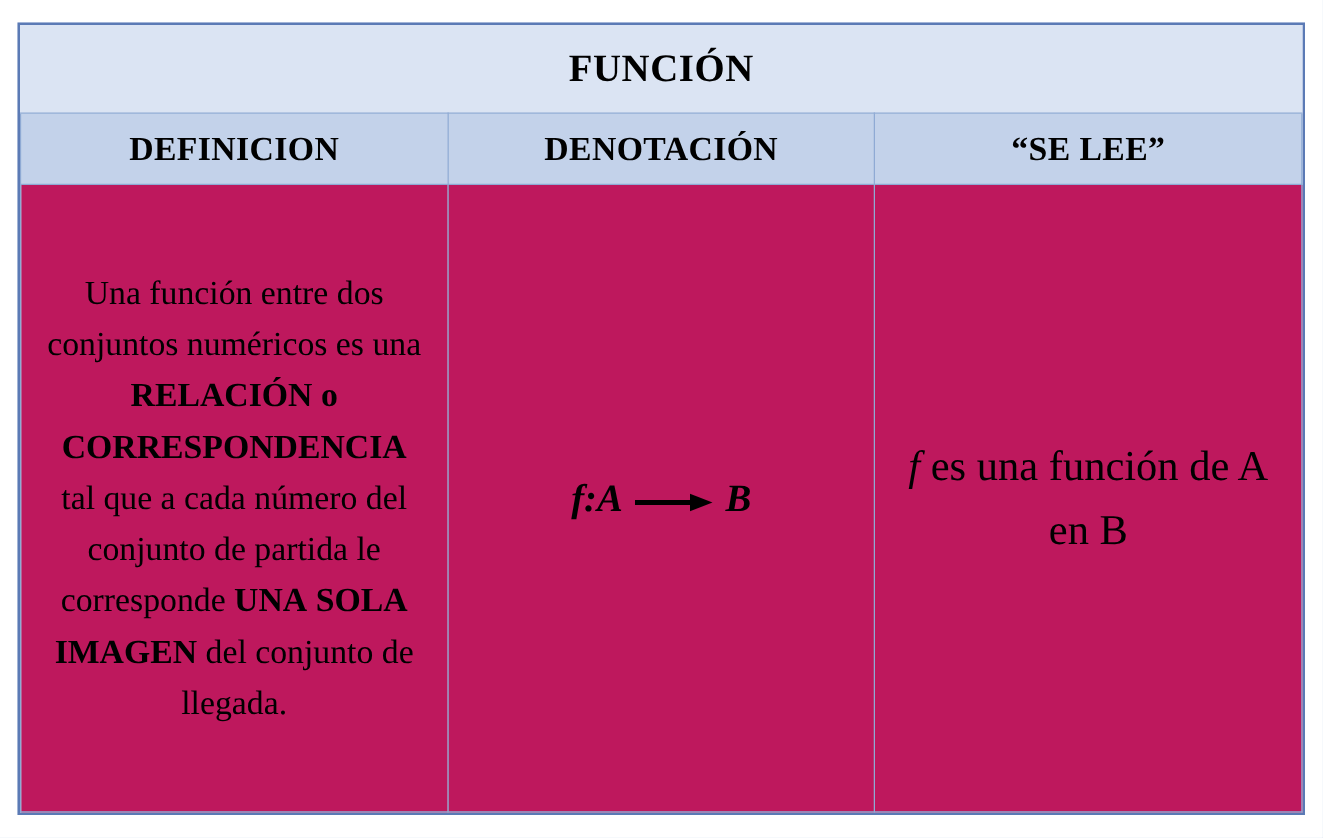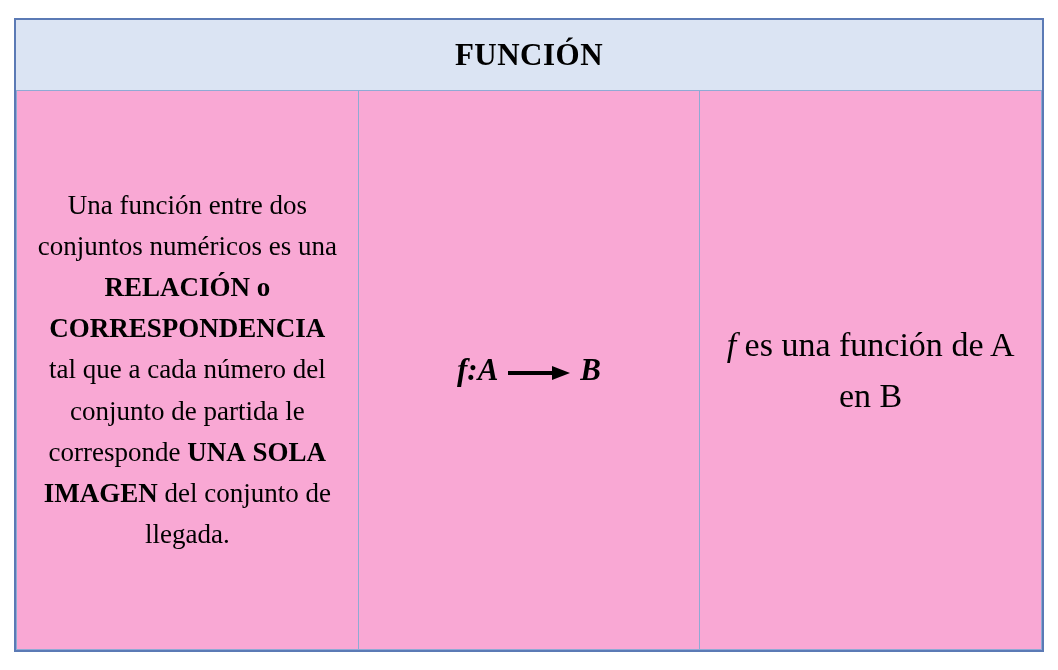--- a/index.html
+++ b/index.html
@@ -33,21 +33,21 @@
   table.fn-table {
     width: 100%;
     height: 100%;
     border-collapse: collapse;
     table-layout: fixed;
   }
   table.fn-table td {
     border: 1px solid #8faad4;
     vertical-align: middle;
     text-align: center;
-    background: #f9a8d4;
+    background: #be185d;
   }
   .title-cell {
     height: 68px;
     font-size: 31px;
     font-weight: bold;
     letter-spacing: 0.5px;
     background: #dbe4f3 !important;
     border-top: none !important;
     border-left: none !important;
     border-right: none !important;
@@ -125,20 +125,25 @@
 <body>
 
 <div class="page">
   <div class="table-wrap">
     <table class="fn-table">
       <tbody>
           <tr>
         <td class="title-cell" colspan="3">FUNCIÓN</td>
       </tr>
       <tr>
+        <td class="head-cell col-def">DEFINICION</td>
+        <td class="head-cell col-den">DENOTACIÓN</td>
+        <td class="head-cell col-lee">“SE LEE”</td>
+      </tr>
+      <tr>
         <td class="body-cell col-def">
           <span class="def-text">
             <span>Una función entre dos</span>
             <span>conjuntos numéricos es</span>
             <span>una </span><b>RELACIÓN o</b>
             <b>CORRESPONDENCIA</b>
             <span>tal que a cada número del</span>
             <span>conjunto de partida  le</span>
             <span>corresponde  </span><b>UNA</b>
             <b>SOLA  IMAGEN</b><span> del</span>

